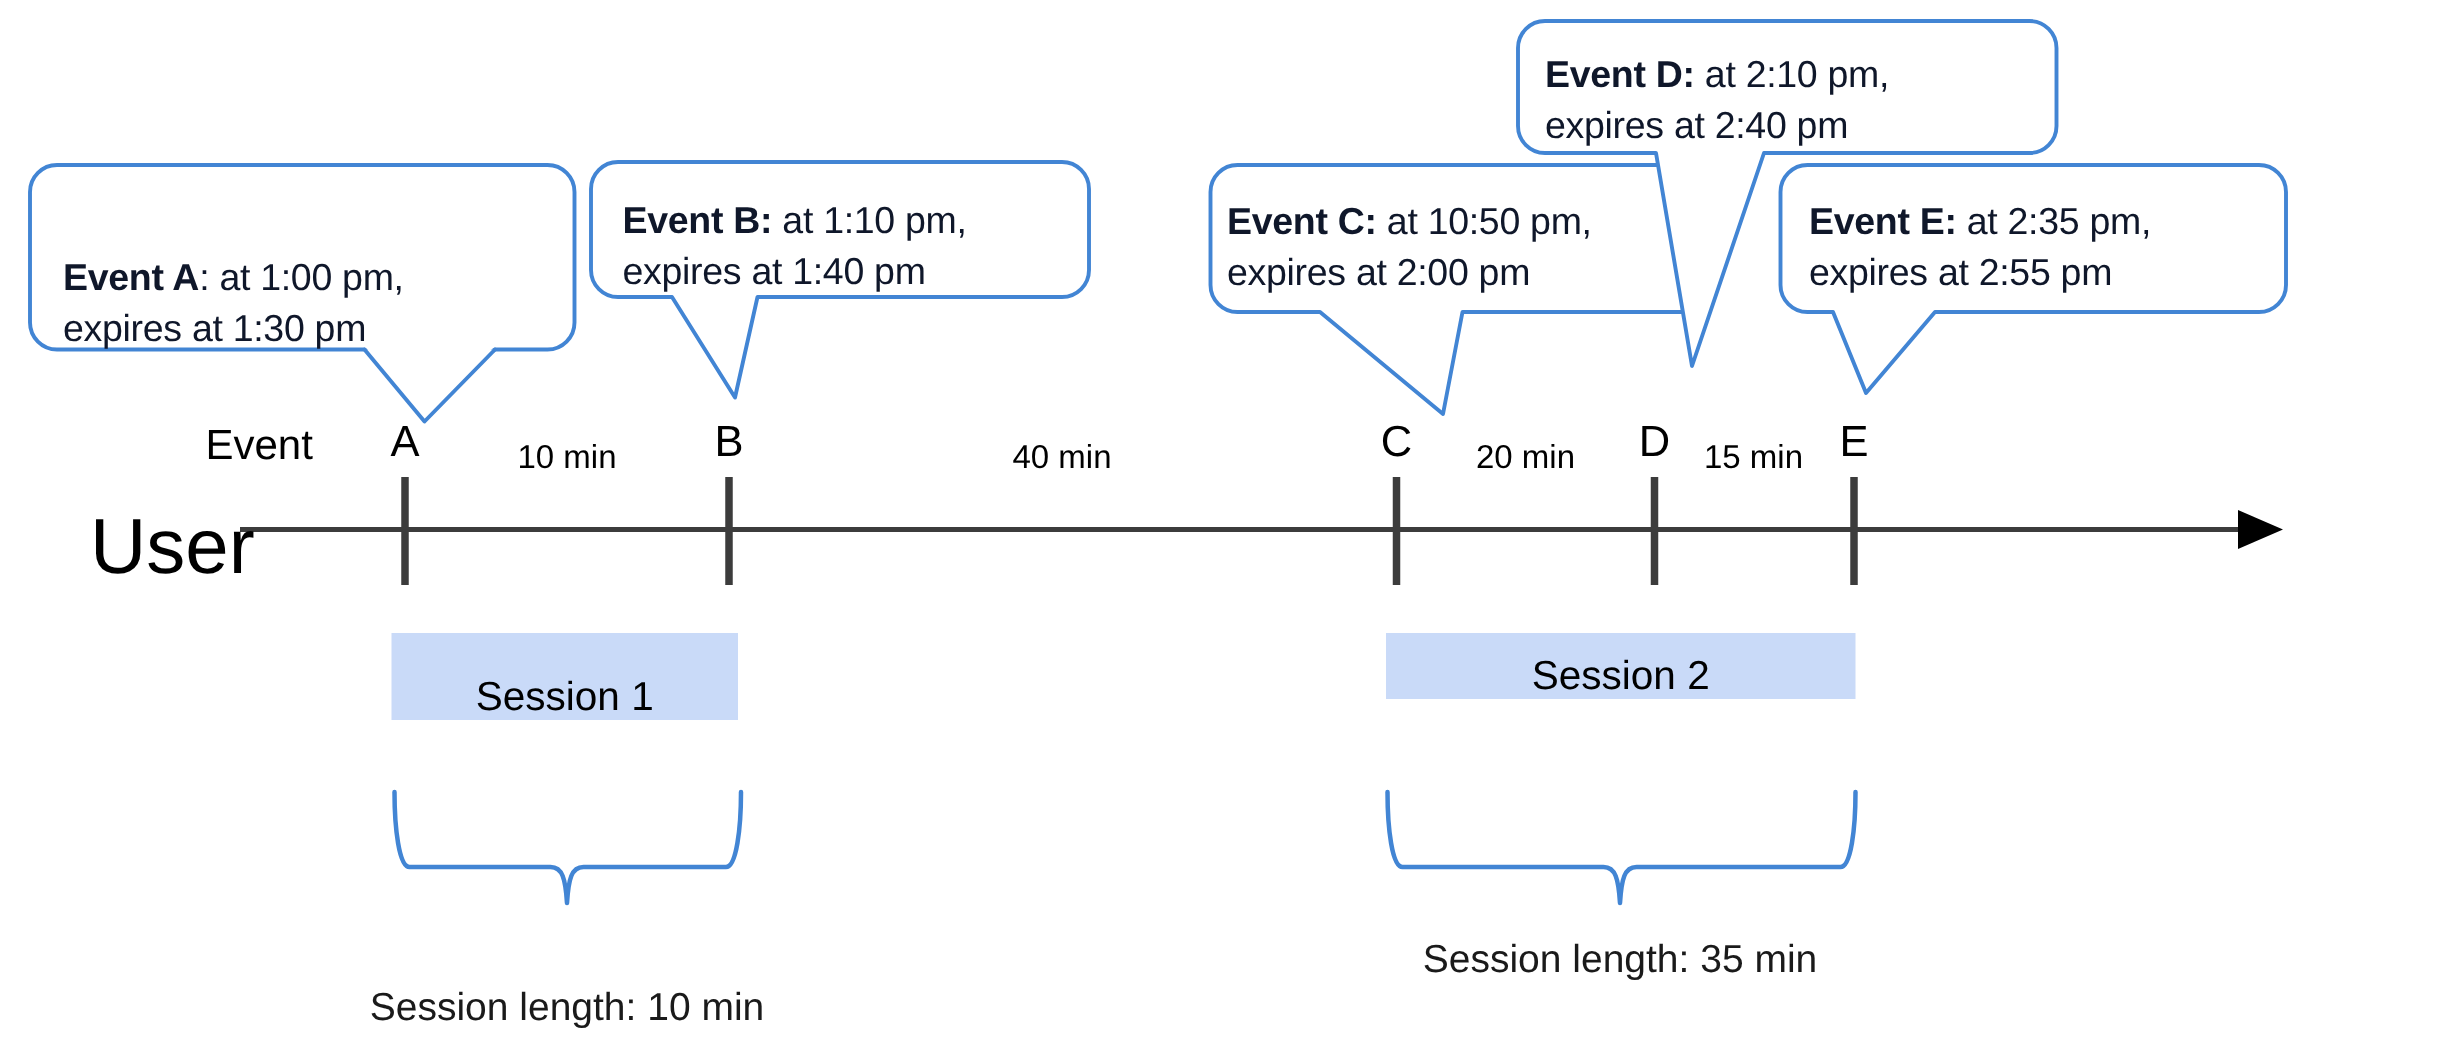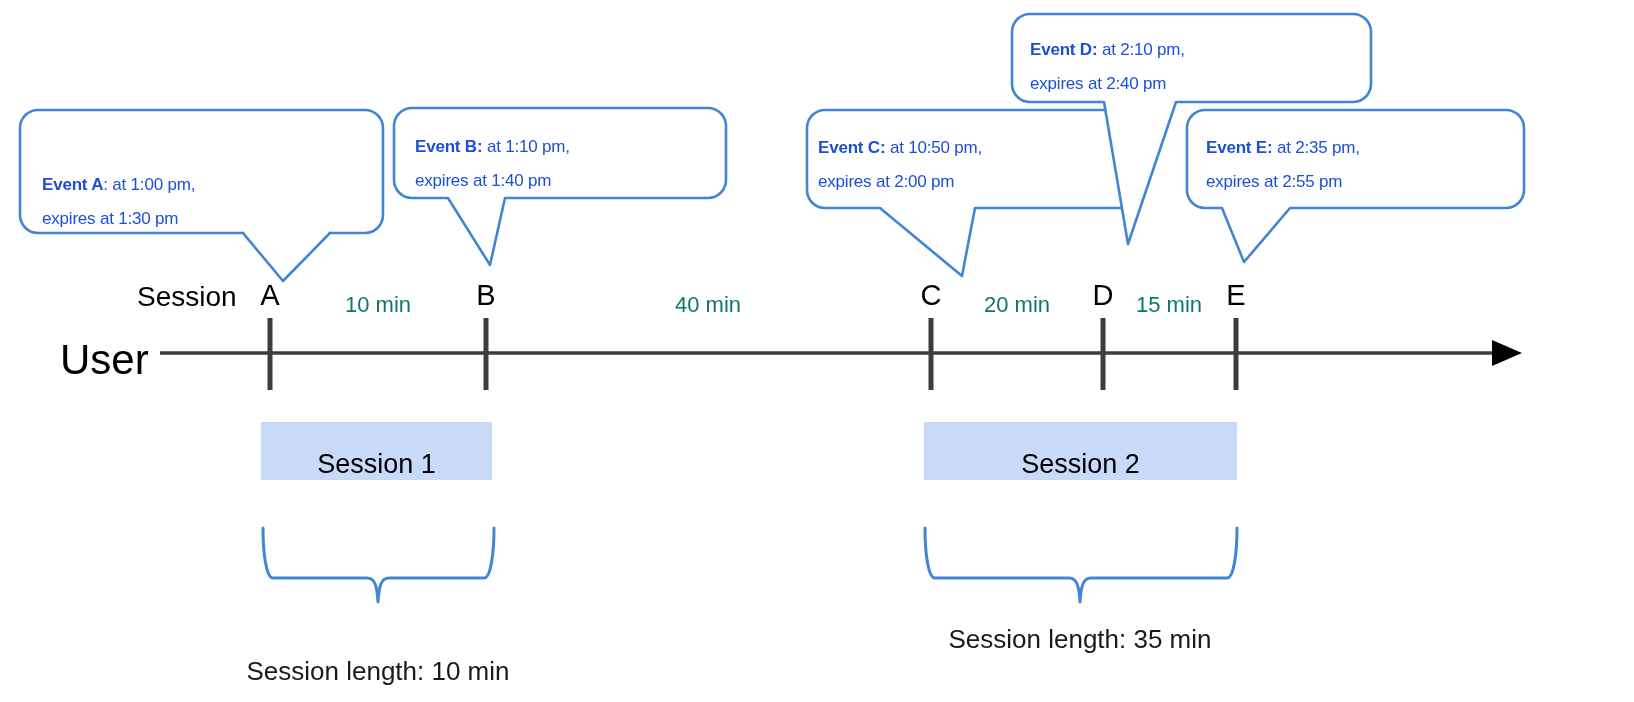--- a/index.html
+++ b/index.html
@@ -19,54 +19,54 @@
     position: absolute;
     left: 0; top: 0;
     width: 1634px;
     height: 702px;
   }
   svg.layer { pointer-events: none; }
 
   
   .callout-text {
     position: absolute;
-    color: #1d4ed8;
-    font-size: 17px;
+    color: #0f172a;
+    font-size: 25px;
     line-height: 34px;
     letter-spacing: -0.2px;
     white-space: nowrap;
   }
   .callout-text b { font-weight: bold; }
 
   
   .marker-label {
     position: absolute;
     font-size: 29px;
     color: #000000;
     text-align: center;
     line-height: 1;
   }
   .interval-label {
     position: absolute;
     font-size: 22px;
-    color: #0f766e;
+    color: #000000;
     text-align: center;
     line-height: 1;
     white-space: nowrap;
   }
   .events-label {
     position: absolute;
     font-size: 28px;
     color: #000000;
     line-height: 1;
     white-space: nowrap;
   }
   .user-label {
     position: absolute;
-    font-size: 42px;
+    font-size: 52px;
     color: #000000;
     line-height: 1;
     white-space: nowrap;
   }
 
   
   .session-box {
     position: absolute;
     background: #c9daf8;
     display: flex;
@@ -208,40 +208,40 @@
   <div class="callout-text" style="left:1030px; top:33px;">
     <div><b>Event D:</b><span> at 2:10 pm,</span></div>
     <div>expires at 2:40 pm</div>
   </div>
 
   <div class="callout-text" style="left:1206px; top:131px;">
     <div><b>Event E:</b><span> at 2:35 pm,</span></div>
     <div>expires at 2:55 pm</div>
   </div>
 
-  <div class="events-label" style="left:137px; top:283px;">Session</div>
+  <div class="events-label" style="left:137px; top:283px;">Event</div>
 
   <div class="user-label" style="left:60px; top:339px;">User</div>
 
   <div class="marker-label" style="left:250px; top:281px; width:40px;">A</div>
   <div class="marker-label" style="left:466px; top:281px; width:40px;">B</div>
   <div class="marker-label" style="left:911px; top:281px; width:40px;">C</div>
   <div class="marker-label" style="left:1083px; top:281px; width:40px;">D</div>
   <div class="marker-label" style="left:1216px; top:281px; width:40px;">E</div>
 
   <div class="interval-label" style="left:318px; top:294px; width:120px;">10 min</div>
   <div class="interval-label" style="left:648px; top:294px; width:120px;">40 min</div>
   <div class="interval-label" style="left:957px; top:294px; width:120px;">20 min</div>
   <div class="interval-label" style="left:1114px; top:294px; width:110px;">15 min</div>
 
   <div class="session-box" style="left:261px; top:422px; width:231px; height:58px;">
     <span>Session 1</span>
   </div>
 
-  <div class="session-box" style="left:924px; top:422px; width:313px; height:58px;">
+  <div class="session-box" style="left:924px; top:422px; width:313px; height:44px;">
     <span>Session 2</span>
   </div>
 
   <div class="session-length" style="left:228px; top:622px; width:300px;">Session length: 10 min</div>
 
   <div class="session-length" style="left:930px; top:590px; width:300px;">Session length: 35 min</div>
 
 </div>
 
 </body></html>

